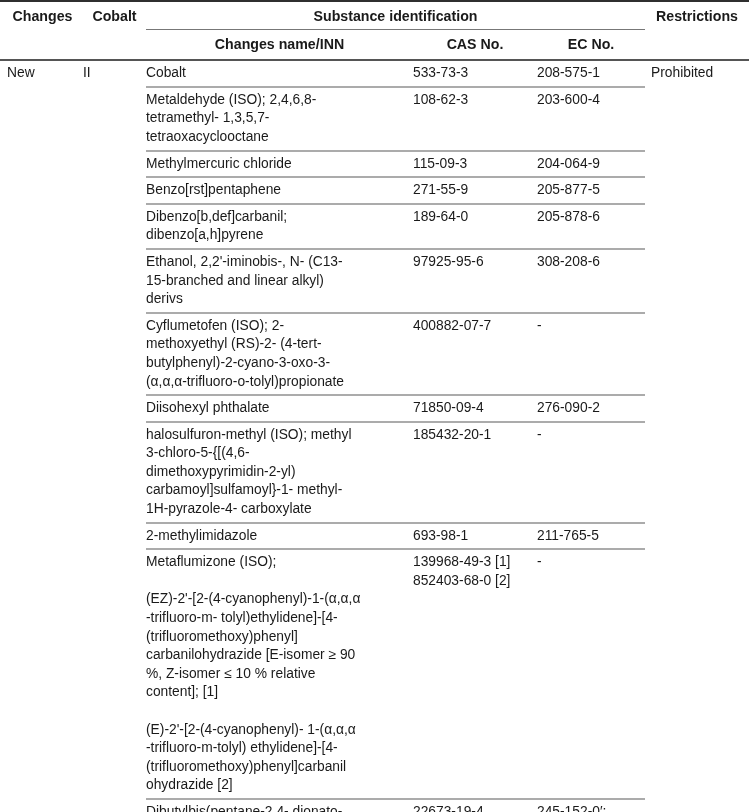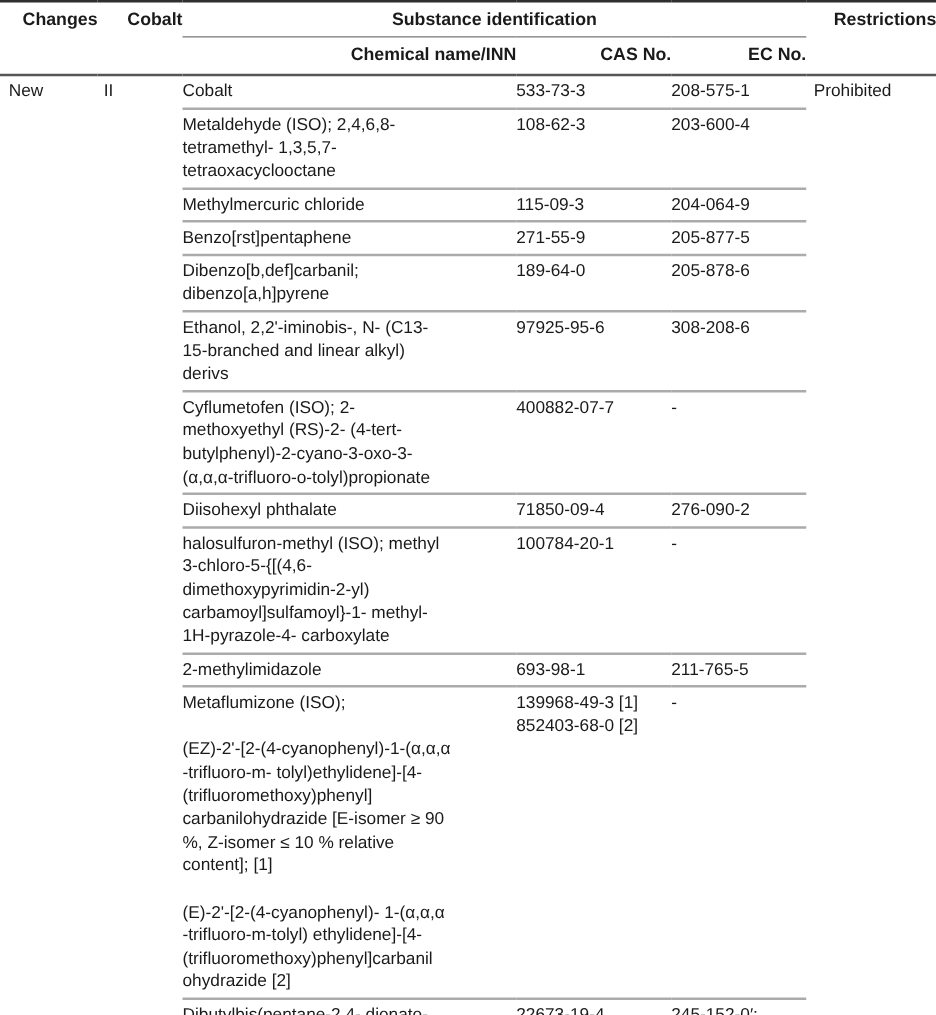--- a/index.html
+++ b/index.html
@@ -25,21 +25,21 @@
     line-height:18.6px;
   }
   col.c-changes{width:78px;}
   col.c-annex{width:68px;}
   col.c-name{width:267px;}
   col.c-cas{width:124px;}
   col.c-ec{width:108px;}
   col.c-restr{width:104px;}
   th{
     font-weight:bold;
-    text-align:right;
+    text-align:center;
     vertical-align:top;
     font-size:14.2px;
   }
   thead tr.h1 th{padding-top:5px;}
   th.head-bottom{border-bottom:2px solid var(--rule-mid);}
   th.substance-id{
     text-align:center;
     border-bottom:1.5px solid #777777;
     padding-bottom:3px;
   }
@@ -68,21 +68,21 @@
       <col class="c-restr">
   </colgroup>
   <thead>
     <tr class="h1">
       <th rowspan="2" class="head-bottom pad-left">Changes</th>
       <th rowspan="2" class="head-bottom pad-left2">Cobalt</th>
       <th colspan="3" class="substance-id">Substance identification</th>
       <th rowspan="2" class="head-bottom restr-cell">Restrictions</th>
     </tr>
     <tr class="h2">
-      <th class="head-bottom">Chemical name/INN</th>
+      <th class="head-bottom">Changes name/INN</th>
       <th class="head-bottom">CAS No.</th>
       <th class="head-bottom">EC No.</th>
     </tr>
   </thead>
   <tbody>
       <tr>
         <td rowspan="12" class="pad-left">New</td>
         <td rowspan="12" class="pad-left2">II</td>
         <td class="sep">Cobalt</td>
         <td class="sep">533-73-3</td>
@@ -131,21 +131,21 @@
         <td class="sep">Diisohexyl phthalate</td>
         <td class="sep">71850-09-4</td>
         <td class="sep">276-090-2</td>
       </tr>
       <tr>
         <td class="sep">halosulfuron-methyl (ISO); methyl
 3-chloro-5-{[(4,6-
 dimethoxypyrimidin-2-yl)
 carbamoyl]sulfamoyl}-1- methyl-
 1H-pyrazole-4- carboxylate</td>
-        <td class="sep">100784-20-1</td>
+        <td class="sep">185432-20-1</td>
         <td class="sep">-</td>
       </tr>
       <tr>
         <td class="sep">2-methylimidazole</td>
         <td class="sep">693-98-1</td>
         <td class="sep">211-765-5</td>
       </tr>
       <tr>
         <td class="sep">Metaflumizone (ISO);
 

